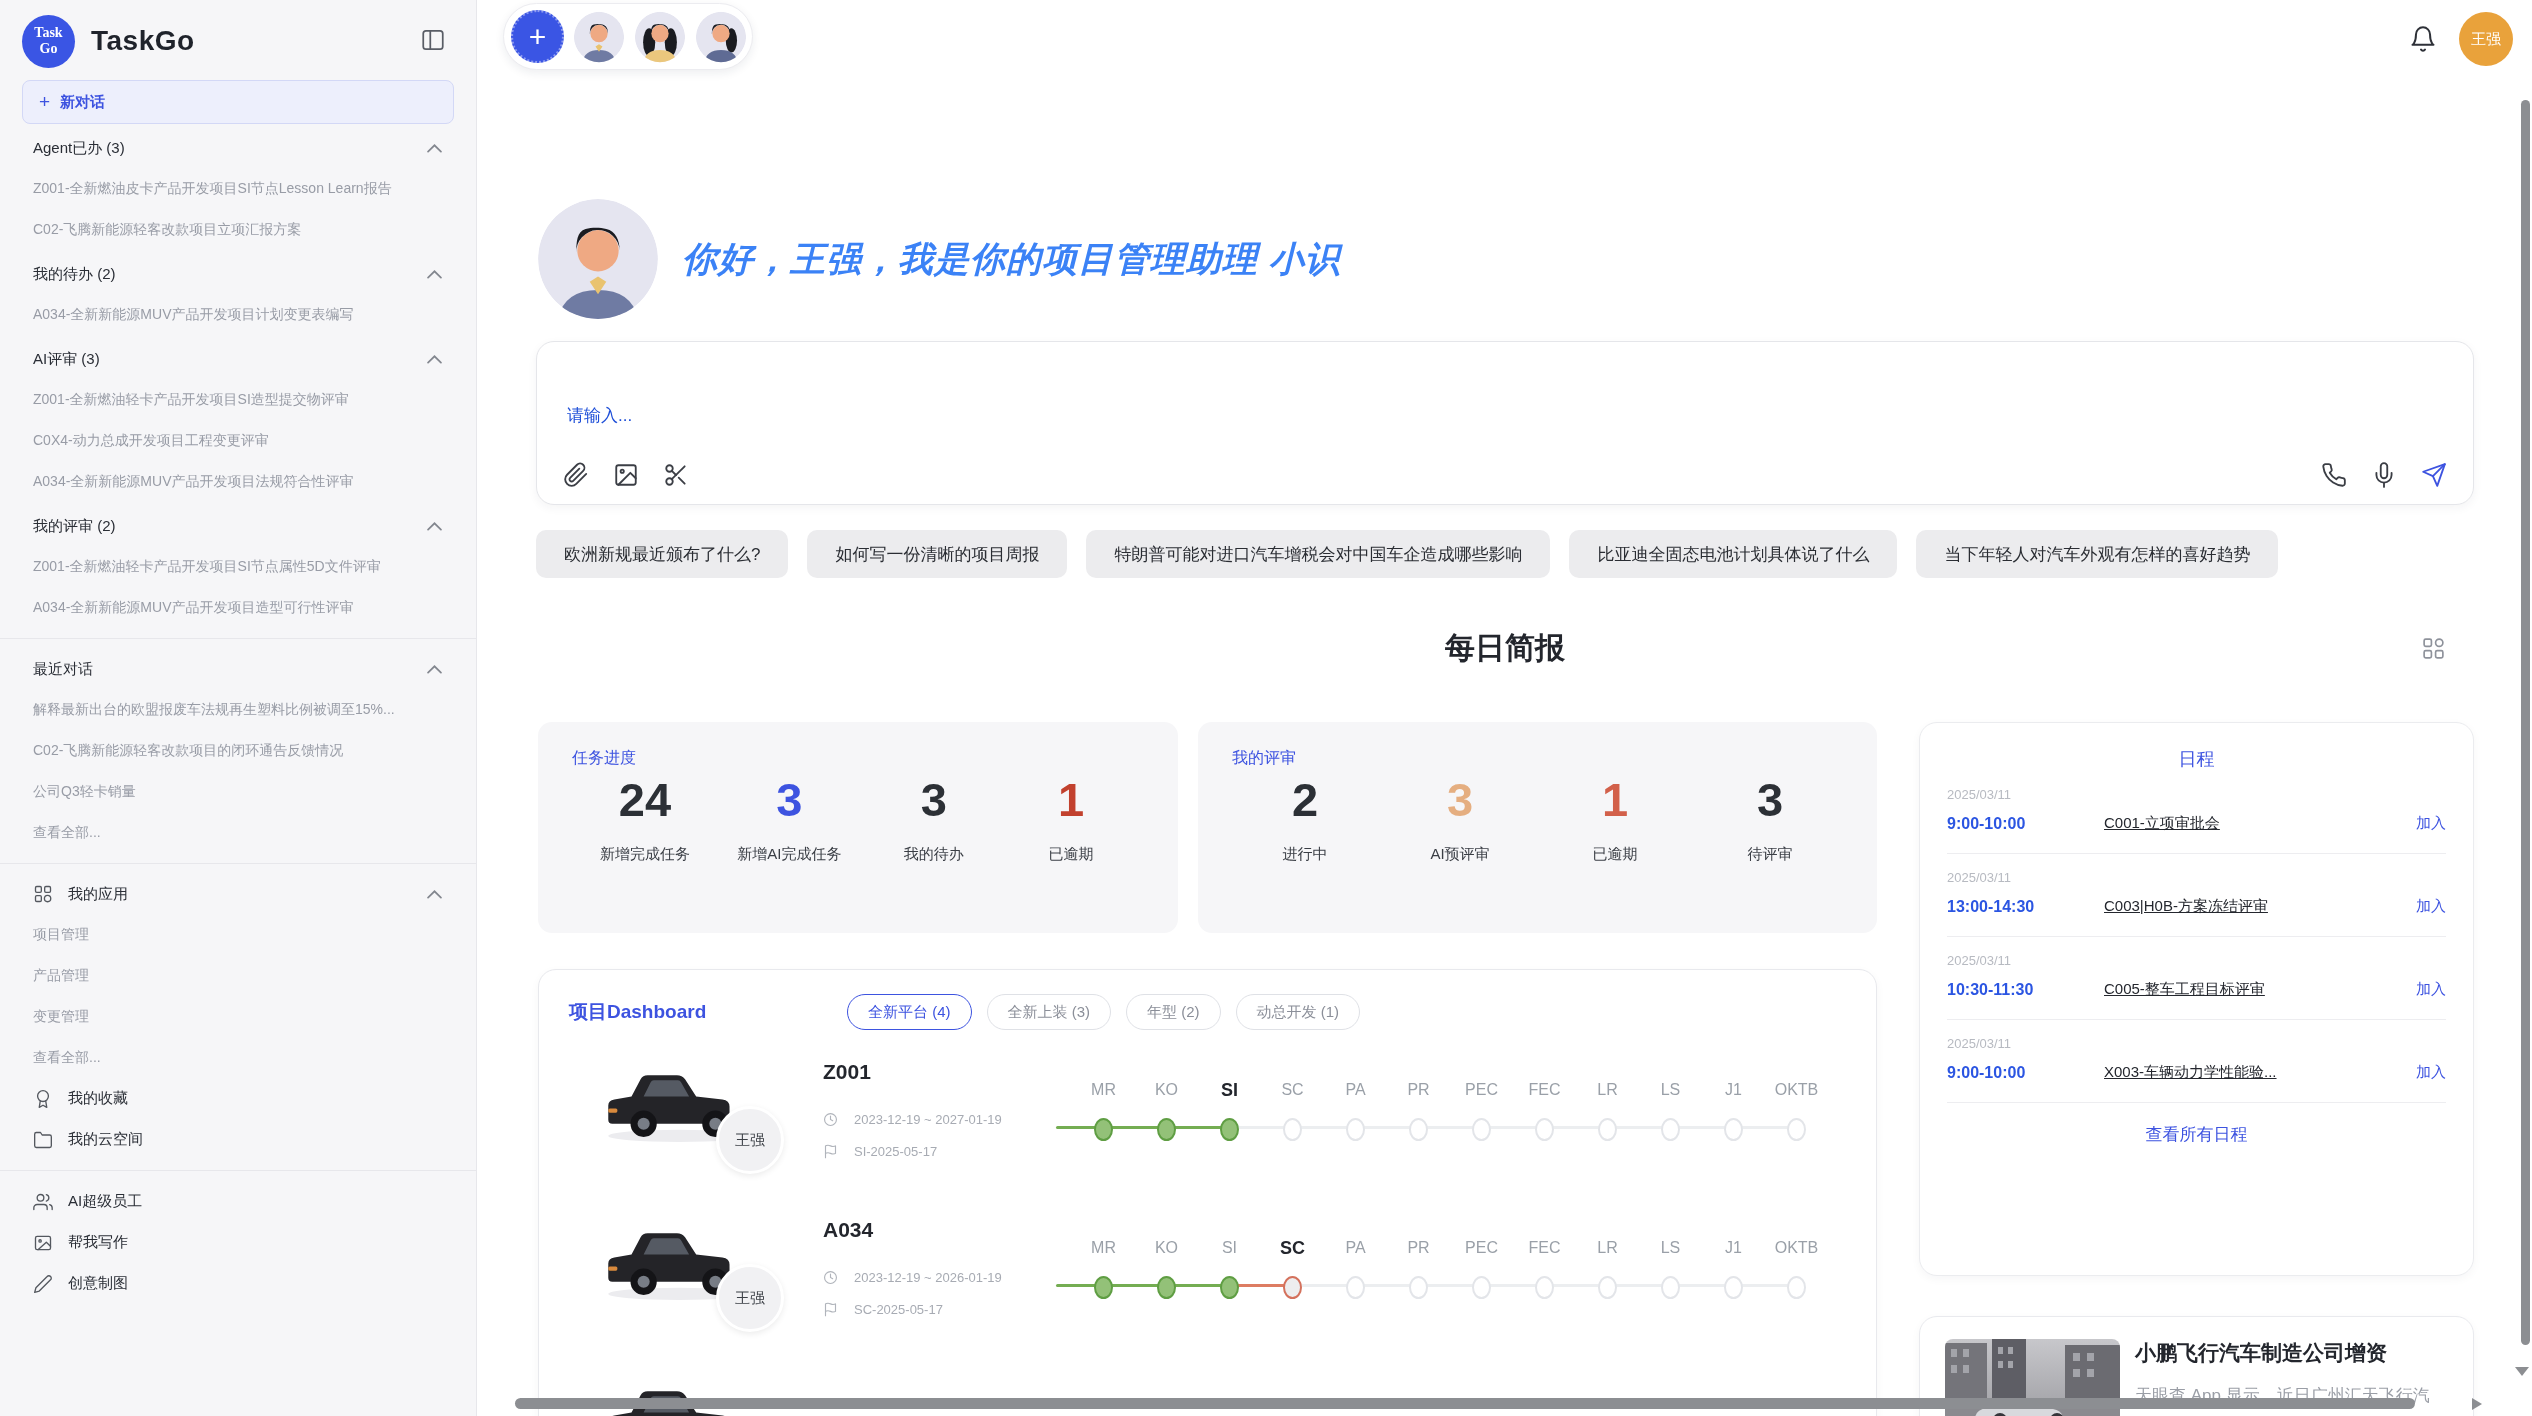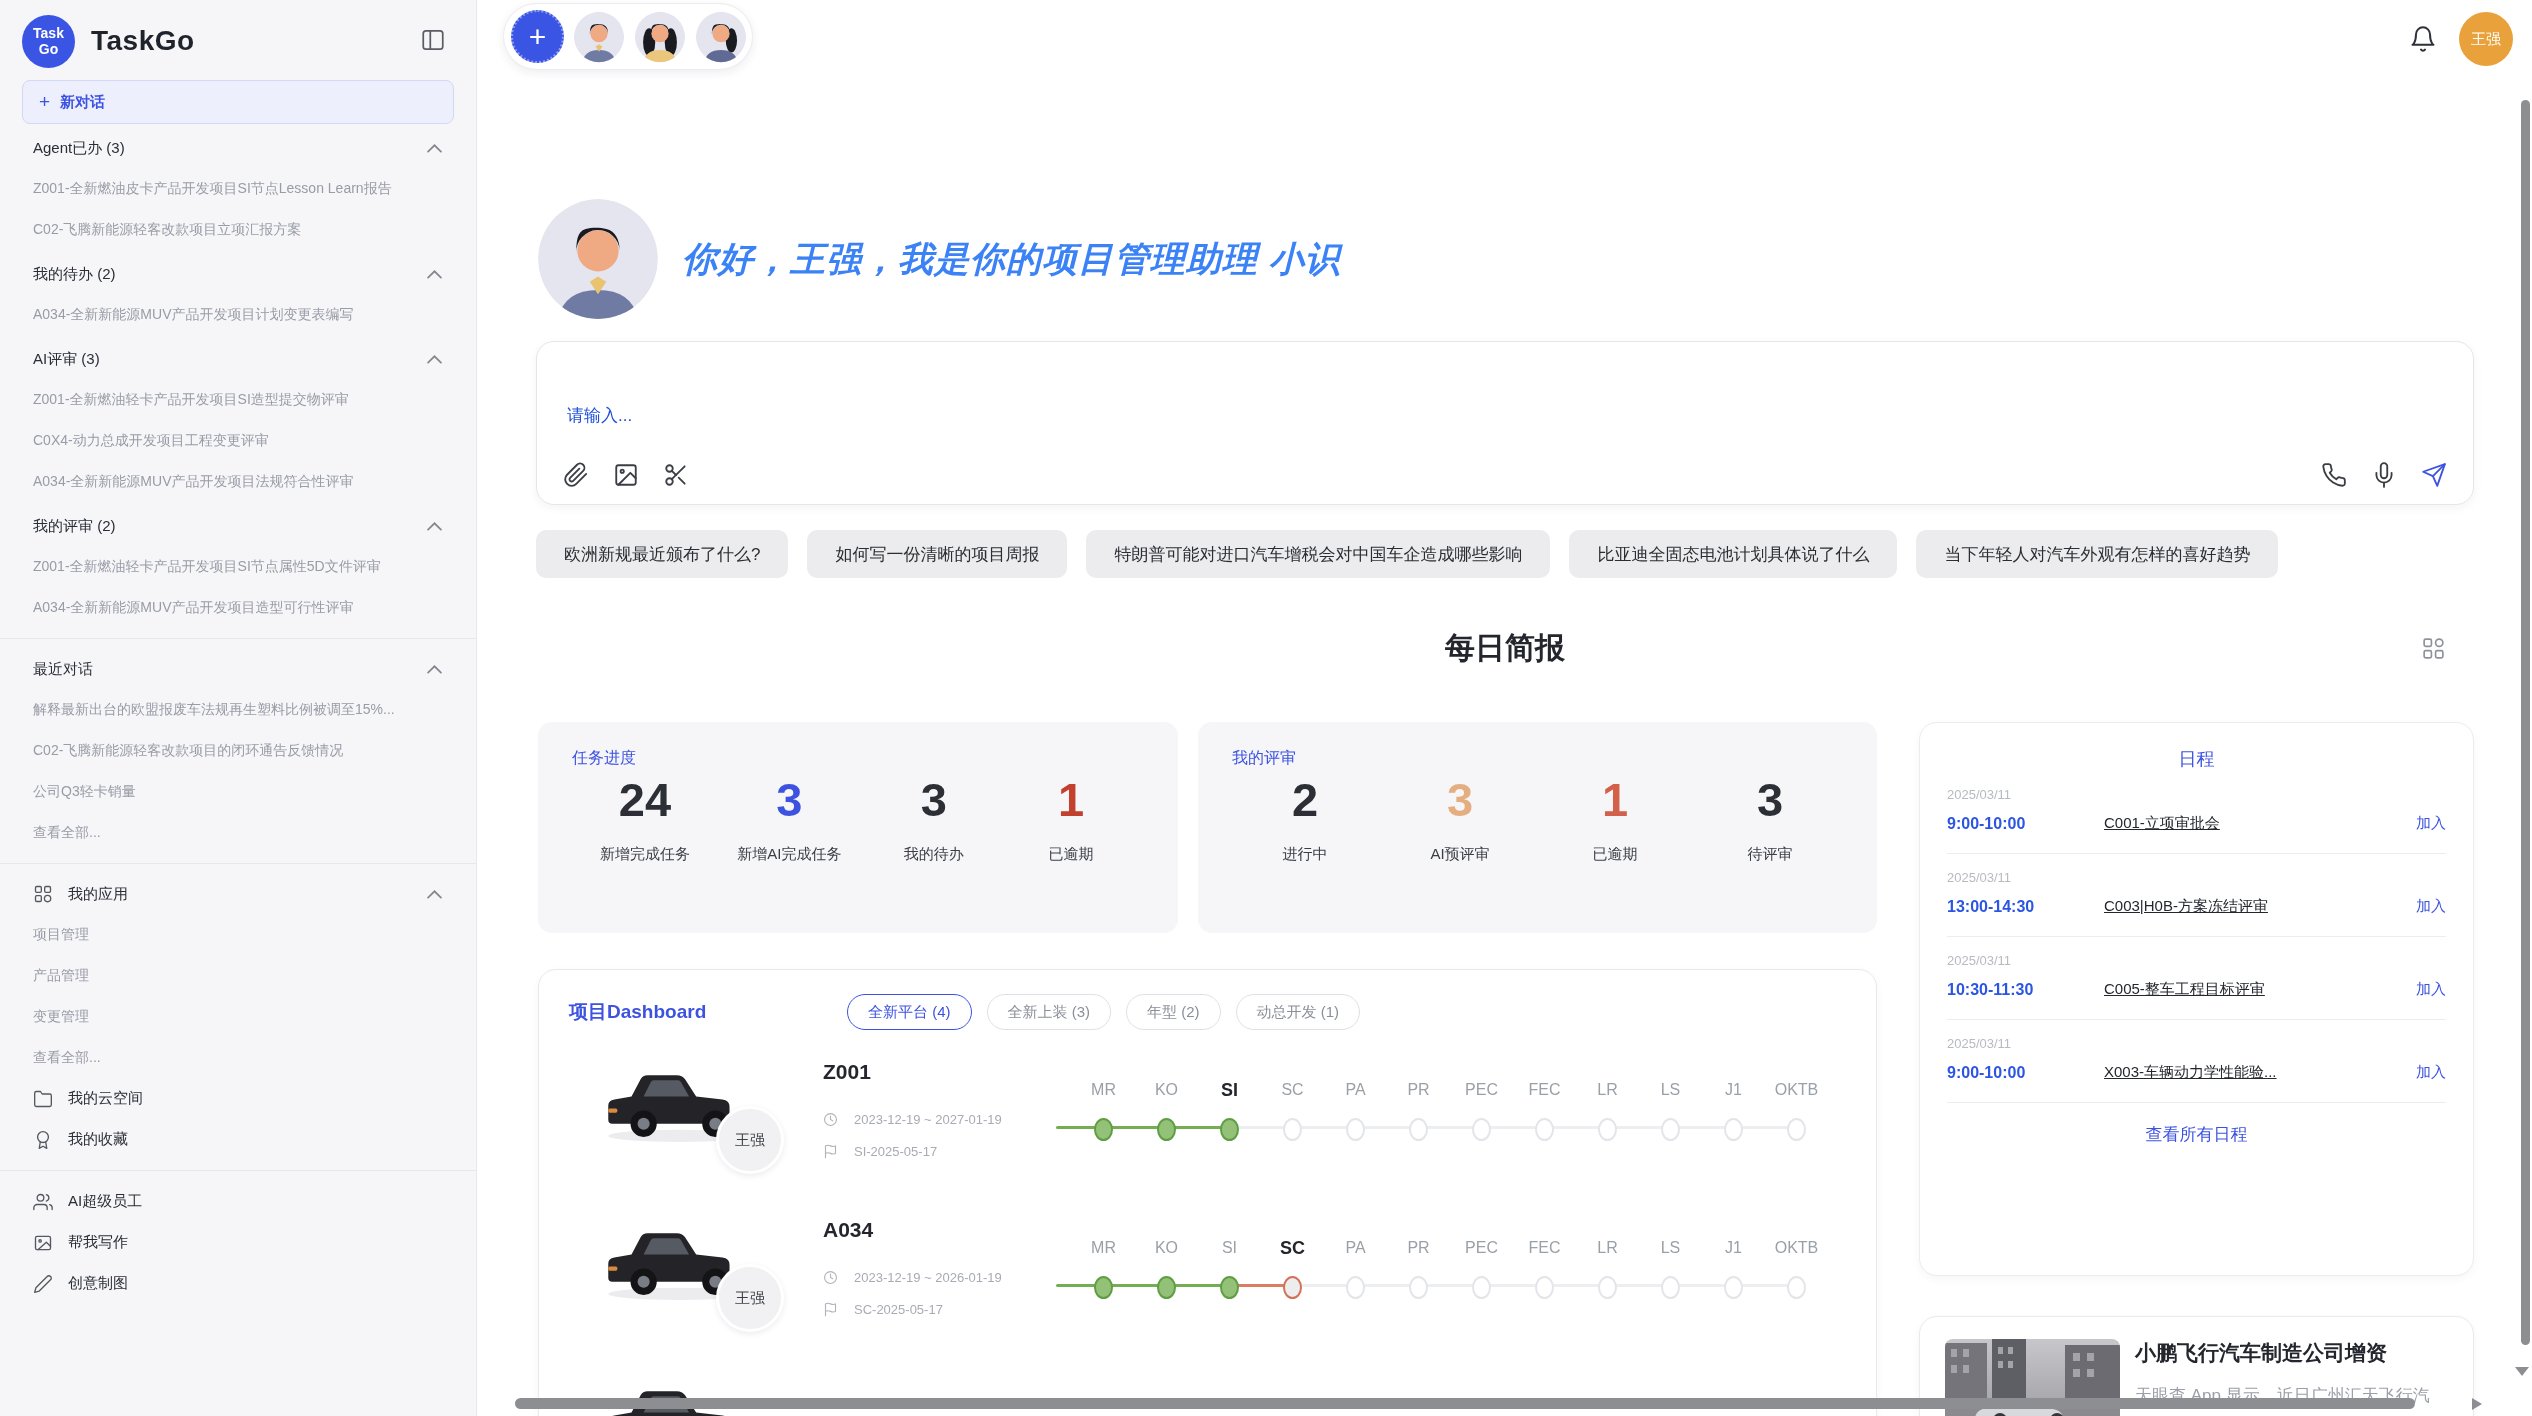--- a/index.html
+++ b/index.html
@@ -2,21 +2,21 @@
 <html lang="zh"><head>
 <meta charset="utf-8">
 <style>
   html,body{margin:0;padding:0;background:#ffffff;}
   body{font-family:"Liberation Sans","DejaVu Sans",sans-serif;}
   .screen{position:relative;width:2532px;height:1416px;overflow:hidden;background:#fff;}
 
   
   .sidebar{position:absolute;left:0;top:0;width:477px;height:1416px;background:#F6F6F8;border-right:1px solid #E7E7EB;box-sizing:border-box;padding-top:12px;overflow:hidden;}
   .logo-row{height:58px;padding:0 22px;display:flex;align-items:center;position:relative;}
-  .logo-circle{width:53px;height:53px;border-radius:50%;background:#3A55E4;color:#fff;display:flex;flex-direction:column;align-items:center;justify-content:center;font-size:14px;line-height:16px;font-weight:600;}
+  .logo-circle{width:53px;height:53px;border-radius:50%;background:#3A55E4;color:#fff;display:flex;flex-direction:column;align-items:center;justify-content:center;font-size:14px;line-height:16px;font-weight:600;font-family:Liberation Serif, serif;}
   .app-title{font-size:28px;font-weight:700;color:#1F232B;margin-left:16px;letter-spacing:.5px;}
   .panel-toggle{position:absolute;right:30px;top:15px;width:26px;height:26px;color:#595d66;cursor:pointer;}
   .panel-toggle svg,.sicon svg,.chev svg{width:100%;height:100%;display:block;}
   .new-chat{margin:10px 22px 0;width:calc(100% - 44px);height:44px;border-radius:8px;background:#EDEFFC;border:1px solid #D3D8F6;color:#3D53E0;font-size:15px;font-weight:700;display:flex;align-items:center;gap:10px;padding:0 16px;cursor:pointer;box-sizing:border-box;}
   .new-chat .plus{font-size:19px;font-weight:400;}
   .sb-head{height:40px;margin-top:4px;display:flex;align-items:center;justify-content:space-between;padding:0 34px 0 33px;font-size:15px;color:#2A2E36;}
   .chev{width:15px;height:9px;color:#83878F;cursor:pointer;}
   .sb-item{height:41px;line-height:41px;padding:0 28px 0 33px;font-size:14px;color:#989CA6;white-space:nowrap;overflow:hidden;text-overflow:ellipsis;cursor:pointer;}
   .sb-sub{}
   .sb-divider{height:1px;background:#E7E7EB;margin:10px 0;}
@@ -217,33 +217,33 @@
             </svg>
           </span>
         </div>
         <div class="sb-item sb-sub">项目管理</div>
         <div class="sb-item sb-sub">产品管理</div>
         <div class="sb-item sb-sub">变更管理</div>
         <div class="sb-item sb-sub">查看全部...</div>
         <div class="sb-icon-row">
           <span class="sicon">
             <svg viewBox="0 0 24 24" fill="none" stroke="currentColor" stroke-width="1.6" stroke-linejoin="round">
-              <path d="M22 19a2 2 0 0 1-2 2H4a2 2 0 0 1-2-2V5a2 2 0 0 1 2-2h5l2 3h9a2 2 0 0 1 2 2z"></path>
-            </svg>
-          </span>
-          <span>我的云空间</span>
+              <circle cx="12" cy="8.5" r="6.5"></circle>
+              <polyline points="8.8,14 7.5,22 12,19.5 16.5,22 15.2,14"></polyline>
+            </svg>
+          </span>
+          <span>我的收藏</span>
         </div>
         <div class="sb-icon-row">
           <span class="sicon">
             <svg viewBox="0 0 24 24" fill="none" stroke="currentColor" stroke-width="1.6" stroke-linejoin="round">
-              <circle cx="12" cy="8.5" r="6.5"></circle>
-              <polyline points="8.8,14 7.5,22 12,19.5 16.5,22 15.2,14"></polyline>
-            </svg>
-          </span>
-          <span>我的收藏</span>
+              <path d="M22 19a2 2 0 0 1-2 2H4a2 2 0 0 1-2-2V5a2 2 0 0 1 2-2h5l2 3h9a2 2 0 0 1 2 2z"></path>
+            </svg>
+          </span>
+          <span>我的云空间</span>
         </div>
         <div class="sb-divider"></div>
         <div class="sb-icon-row">
           <span class="sicon">
             <svg viewBox="0 0 24 24" fill="none" stroke="currentColor" stroke-width="1.6" stroke-linecap="round" stroke-linejoin="round">
               <path d="M17 21v-2a4 4 0 0 0-4-4H5a4 4 0 0 0-4 4v2"></path>
               <circle cx="9" cy="7" r="4"></circle>
               <path d="M23 21v-2a4 4 0 0 0-3-3.87"></path>
               <path d="M16 3.13a4 4 0 0 1 0 7.75"></path>
             </svg>

